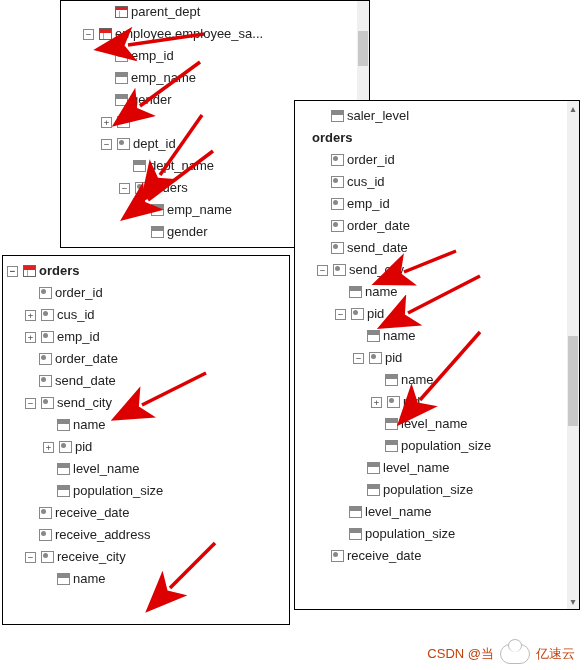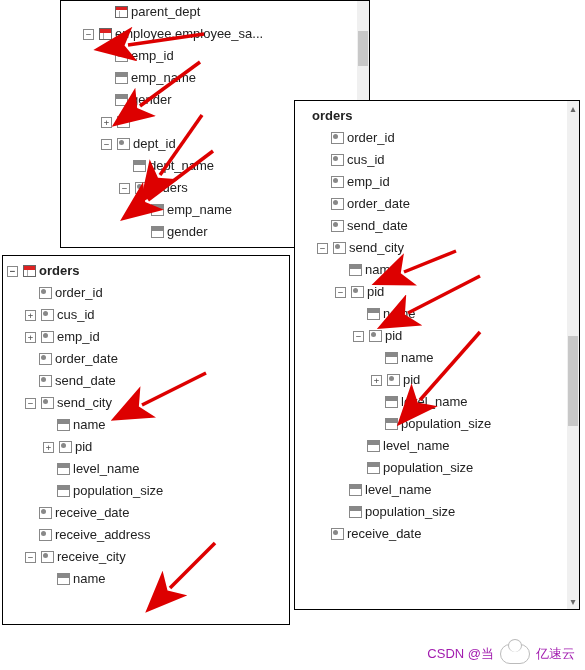--- a/index.html
+++ b/index.html
@@ -19,21 +19,21 @@
 .icon-field { width: 13px; height: 12px; border: 1px solid #888; background: linear-gradient(to bottom, #888 0%, #888 40%, #fff 40%); }
 .label { color: #222; }
 .indent-0 { padding-left: 4px; font-weight: bold; }
 .indent-1 { padding-left: 22px; }
 .indent-2 { padding-left: 40px; }
 .indent-3 { padding-left: 58px; }
 .indent-4 { padding-left: 76px; }
 .scrollbar { position: absolute; right: 0; top: 0; bottom: 0; width: 12px; background: #f0f0f0; }
 .scroll-arrow { height: 15px; color: #666; font-size: 10px; text-align: center; line-height: 15px; }
 .scroll-thumb { background: #c8c8c8; margin: 0 1px; }
-.watermark { position: absolute; bottom: 6px; right: 10px; font-size: 13px; color: #a21caf; display: flex; align-items: center; gap: 6px; margin-top: 12px; }
+.watermark { position: absolute; bottom: 6px; right: 10px; font-size: 13px; color: #c2410c; display: flex; align-items: center; gap: 6px; margin-top: 12px; }
 .watermark .cloud { width: 30px; height: 20px; border: 1.5px solid #bbb; border-radius: 12px; position: relative; }
 .watermark .cloud::before { content: ''; position: absolute; top: -6px; left: 7px; width: 12px; height: 12px; border: 1.5px solid #bbb; border-radius: 50%; background: #fff; border-bottom: none; }
 </style>
 </head>
 <body>
 
 <div class="panel" style="left:16px; top:0px; width:310px; height:248px;margin-left:44px;">
   <div id="tree-tl">
       <div class="tree-node indent-2">
         <span class="toggle-empty"></span>
@@ -222,20 +222,27 @@
         <span class="icon">
           <span class="icon-field"></span>
         </span>
         <span class="label">name</span>
       </div>
     </div>
 </div>
 
 <div class="panel" style="left:294px; top:100px; width:286px; height:510px;">
   <div id="tree-r" style="padding-top:4px;">
+      <div class="tree-node indent-1">
+        <span class="toggle-empty"></span>
+        <span class="icon">
+          <span class="icon-field"></span>
+        </span>
+        <span class="label">saler_level</span>
+      </div>
       <div class="tree-node indent-0">
         <span class="toggle-empty"></span>
         <span class="label">orders</span>
       </div>
       <div class="tree-node indent-1">
         <span class="toggle-empty"></span>
         <span class="icon">
           <span class="icon-key"></span>
         </span>
         <span class="label">order_id</span>

